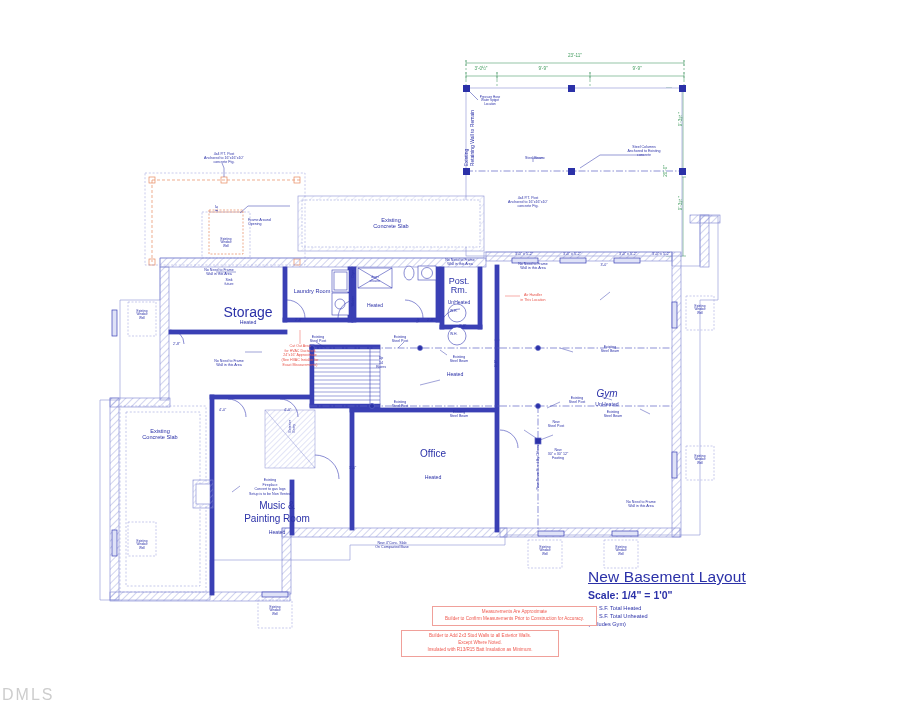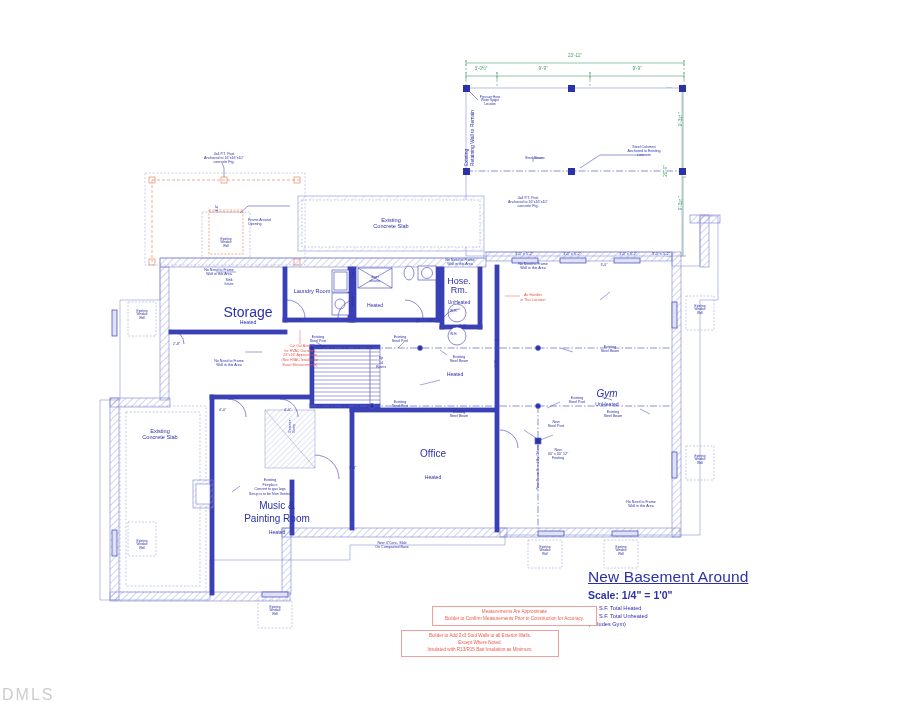--- a/index.html
+++ b/index.html
@@ -320,21 +320,21 @@
 <div class="txt tc" style="left:248px;top:320px;font-size:5.2px;">Heated</div>
 
 <div class="txt tc" style="left:312px;top:288px;font-size:5.6px;">Laundry Room</div>
 <div class="txt tiny vert" style="left:352px;top:270px;">Dryer</div>
 <div class="txt tiny vert" style="left:352px;top:296px;">Washer</div>
 
 <div class="txt tc" style="left:375px;top:276px;font-size:3.4px;color:#3a40b5;">dryer
 shower</div>
 <div class="txt tc" style="left:375px;top:303px;font-size:5px;">Heated</div>
 
-<div class="txt tc room" style="left:459px;top:277px;font-size:9px;line-height:1.05;">Hose.
+<div class="txt tc room" style="left:459px;top:277px;font-size:9px;line-height:1.05;">Post.
 Rm.</div>
 <div class="txt tc" style="left:459px;top:300px;font-size:5px;">UnHeated</div>
 <div class="txt tiny" style="left:450px;top:310px;font-size:3.4px;">W.H.</div>
 <div class="txt tiny" style="left:450px;top:333px;font-size:3.4px;">W.H.</div>
 
 <div class="txt tc room" style="left:607px;top:388px;font-size:10px;font-style:italic;">Gym</div>
 <div class="txt tc" style="left:607px;top:402px;font-size:5.2px;">UnHeated</div>
 
 <div class="txt tc room" style="left:433px;top:448px;font-size:10px;">Office</div>
 <div class="txt tc" style="left:433px;top:475px;font-size:5.2px;">Heated</div>
@@ -437,21 +437,21 @@
 <div class="txt" style="left:173px;top:342px;font-size:3.6px;">2'-8"</div>
 <div class="txt vert" style="left:494px;top:360px;font-size:3.6px;">2'-8"</div>
 
 <div class="txt tc" style="left:524px;top:252px;font-size:3.6px;">3'-0" x 5'-2"</div>
 <div class="txt tc" style="left:572px;top:252px;font-size:3.6px;">3'-0" x 5'-2"</div>
 <div class="txt tc" style="left:604px;top:263px;font-size:3.6px;">3'-0"</div>
 <div class="txt tc" style="left:628px;top:252px;font-size:3.6px;">3'-0" x 5'-2"</div>
 <div class="txt tc" style="left:661px;top:252px;font-size:3.6px;">3'-0" x 5'-2"</div>
 
 <div class="title-wrap">
-  <div class="title">New Basement Around</div>
+  <div class="title">New Basement Layout</div>
   <div class="scale">Scale: 1/4" = 1'0"</div>
   <div class="areas">
     <div>785 S.F. Total Heated</div>
     <div>915 S.F. Total Unheated</div>
     <div>(Includes Gym)</div>
   </div>
 </div>
 
 <div class="notebox" style="left:432px;top:606px;width:155px;">
   <div>Measurements Are Approximate</div>

